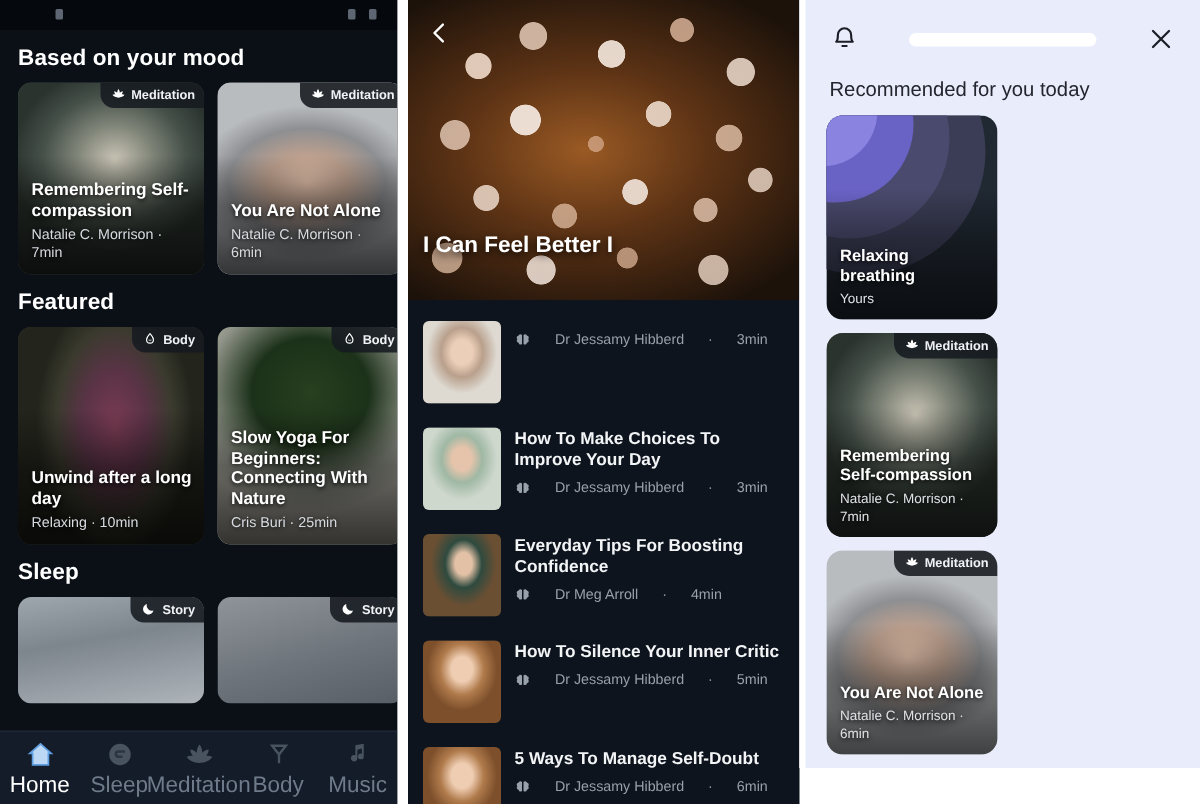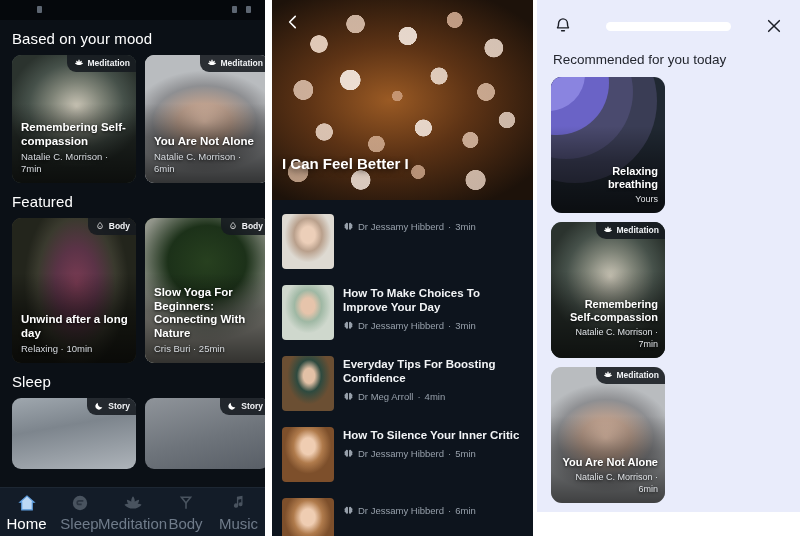--- a/index.html
+++ b/index.html
@@ -30,21 +30,21 @@
   }
   .sb-left { left: 37px; }
   .sb-r1 { right: 28px; width: 9px; }
   .sb-r2 { right: 14px; width: 9px; }
 
   .home-scroll { position: relative; height: 516px; overflow: hidden; }
 
   .sect-title {
     color: #ffffff;
     font-size: 15px;
-    font-weight: normal;
+    font-weight: bold;
     padding: 10px 4px 8px 12px;
     letter-spacing: 0.1px;
   }
   .card-row { display: flex; gap: 9px; padding: 0 0 0 12px; }
   .mcard {
     position: relative;
     flex: 0 0 124px;
     height: 128px;
     border-radius: 9px;
     overflow: hidden;
@@ -155,21 +155,21 @@
     width: 20px; height: 20px;
     display:flex; align-items:center; justify-content:center;
   }
   .ep-list { padding: 6px 0 0 0; }
   .ep {
     display: flex; gap: 9px; padding: 8px 10px 8px 10px; align-items: flex-start;
   }
   .ep-thumb { flex: 0 0 52px; height: 55px; border-radius: 4px; overflow: hidden; position:relative; }
   .ep-body { flex: 1 1 auto; padding-top: 1px; }
   .ep-title { color: #f2f4f6; font-size: 11.5px; font-weight: bold; line-height: 14px; }
-  .ep-meta { display:flex; align-items:center; gap:4px; margin-top: 6px; color:#97a0ab; font-size: 9.5px; }
+  .ep-meta { display:flex; align-items:center; gap:16px; margin-top: 6px; color:#97a0ab; font-size: 9.5px; }
   .th-a { background: radial-gradient(ellipse 45% 50% at 50% 38%, #eccfb9 0 30%, #b9a08c 60%, #dedad2 100%), linear-gradient(160deg,#d8d3cb,#8b8278); }
   .th-b { background: radial-gradient(ellipse 45% 50% at 50% 38%, #e6c4ab 0 28%, #9fb8a4 58%, #cfd8cd 100%), linear-gradient(160deg,#bed0c0,#7e8c82); }
   .th-c { background: radial-gradient(ellipse 42% 52% at 52% 36%, #e3c1a6 0 26%, #2e4a3f 56%, #6b4f33 100%), linear-gradient(160deg,#5a4630,#24362c); }
   .th-d { background: radial-gradient(ellipse 45% 50% at 50% 35%, #efcdb2 0 30%, #b07b4c 62%, #7d4f2b 100%), linear-gradient(160deg,#9a6a42,#4d3120); }
 
   
   .panel-rec {
     position: relative;
     width: 267px; height: 512px;
     background: #e9ecfb;
@@ -187,21 +187,20 @@
   }
   .rec-grid {
     display: flex; flex-wrap: wrap; gap: 9px; padding: 0 14px;
   }
   .rcard {
     position: relative;
     flex: 0 0 114px;
     height: 136px;
     border-radius: 11px;
     overflow: hidden;
-    text-align: right;
   }
   .rcard .shade {
     position:absolute; inset:0;
     background: linear-gradient(to top, rgba(0,0,0,.66) 0%, rgba(0,0,0,.34) 38%, rgba(0,0,0,0) 64%);
   }
   .rcard .ctext { position:absolute; left: 9px; right: 7px; bottom: 8px; }
   .rcard .ctitle { color:#fff; font-size: 11px; font-weight: bold; line-height: 13px; text-shadow: 0 1px 3px rgba(0,0,0,.8); }
   .rcard .cmeta { color:#dfe2e6; font-size: 9px; line-height: 11.5px; margin-top: 3px; text-shadow: 0 1px 3px rgba(0,0,0,.8); }
   .rcard .badge { border-bottom-left-radius: 10px; }
 </style>
@@ -411,20 +410,21 @@
             <span>Dr Jessamy Hibberd</span>
             <span>·</span>
             <span>5min</span>
           </div>
         </div>
       </div>
 
       <div class="ep">
         <div class="ep-thumb th-d"></div>
         <div class="ep-body">
+          <div class="ep-title">5 Ways To Manage Self-Doubt</div>
           <div class="ep-meta">
             <svg width="11" height="11" viewBox="0 0 24 24">
               <path fill="#97a0ab" d="M8.5 4a3 3 0 0 0-2.9 2.3A2.8 2.8 0 0 0 3.2 9c0 .9.4 1.7 1 2.3a2.8 2.8 0 0 0-.9 2c0 1.5 1.2 2.8 2.7 2.9A2.9 2.9 0 0 0 8.8 19c.8 0 1.6-.3 2.1-.9V5.2A3 3 0 0 0 8.5 4zm7 0a3 3 0 0 1 2.9 2.3A2.8 2.8 0 0 1 20.8 9c0 .9-.4 1.7-1 2.3.6.5.9 1.2.9 2 0 1.5-1.2 2.8-2.7 2.9a2.9 2.9 0 0 1-2.8 2.8c-.8 0-1.6-.3-2.1-.9V5.2A3 3 0 0 1 15.5 4z"></path>
             </svg>
             <span>Dr Jessamy Hibberd</span>
             <span>·</span>
             <span>6min</span>
           </div>
         </div>
       </div>

